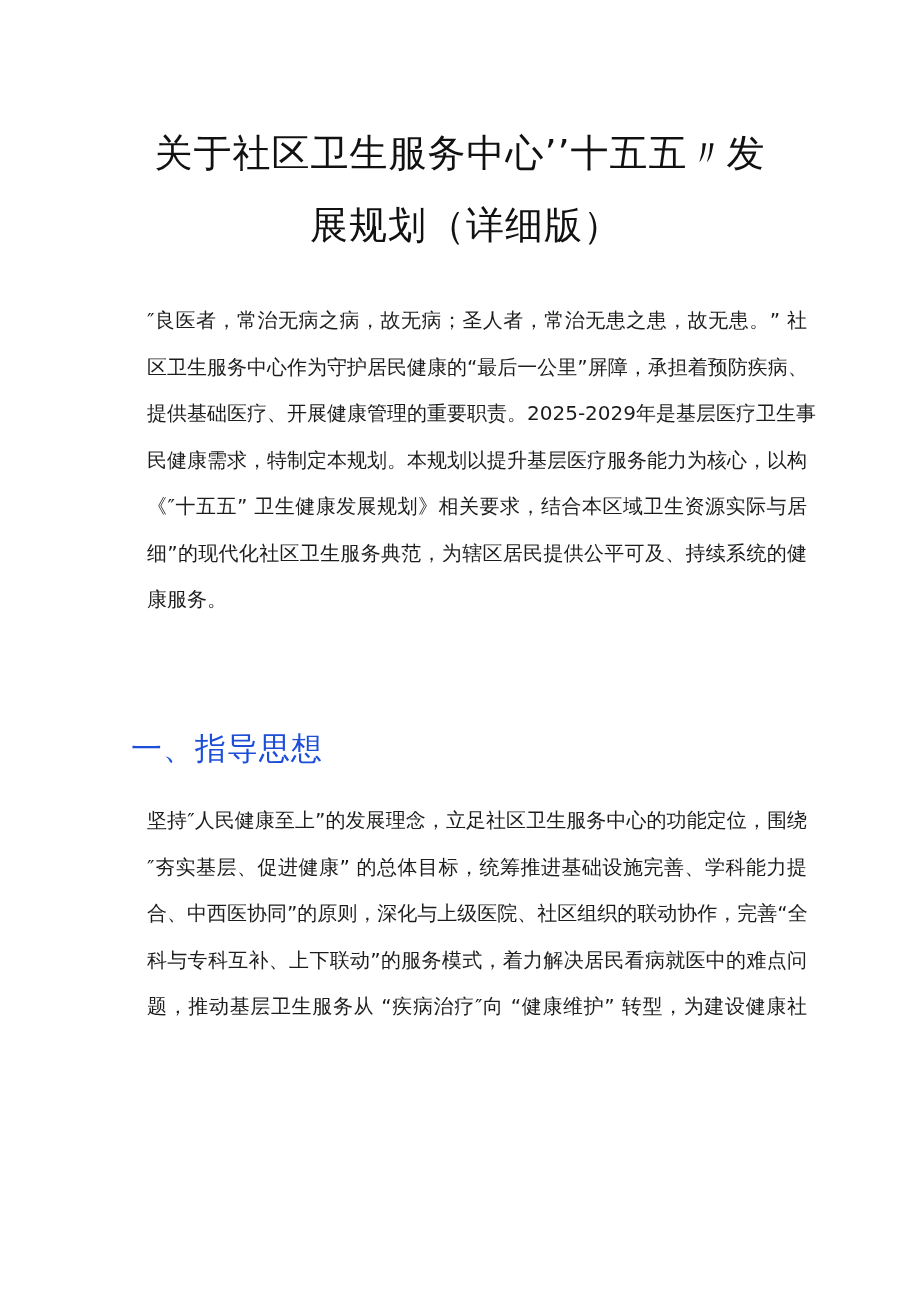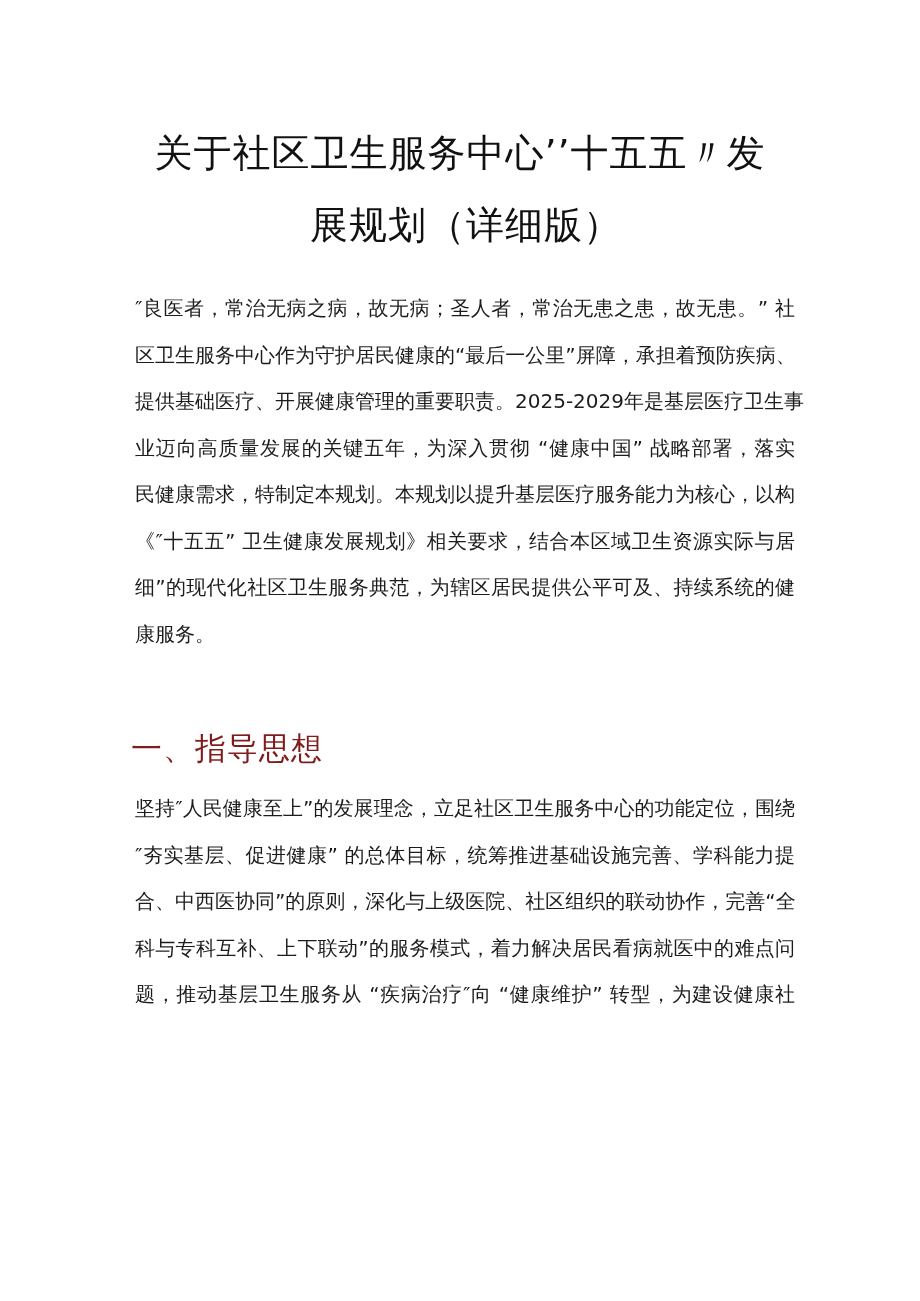--- a/index.html
+++ b/index.html
@@ -36,21 +36,21 @@
       margin: 0;
       white-space: nowrap;
     }
     .doc-title.line1 { top: 128px; }
     .doc-title.line2 { top: 200px; left: 0; text-align: center; padding-left: 6px; }
 
     .body-text {
       position: absolute;
       left: 131px;
       width: 660px;
-      margin: 4px;
+      margin: 16px;
       font-family: "DejaVu Sans", "Liberation Sans", sans-serif;
       font-size: 20px;
       line-height: 46.5px;
       color: #1c1c1c;
       text-align: justify;
     }
     .body-text .ln {
       display: block;
       white-space: nowrap;
       text-align-last: justify;
@@ -62,39 +62,38 @@
     .intro { top: 281px; }
     .section-heading {
       position: absolute;
       left: 131px;
       top: 728px;
       margin: 0;
       font-family: Liberation Serif, serif;
       font-weight: normal;
       font-size: 31px;
       letter-spacing: 1px;
-      color: #7f1d1d;
+      color: #1d4ed8;
       white-space: nowrap;
       text-align: center;
     }
     .section1 { top: 781px; }
   </style>
 </head>
 <body>
 
 <div class="page">
 
   <h1 class="doc-title line1">关于社区卫生服务中心’’十五五〃发</h1>
   <h1 class="doc-title line2">展规划（详细版）</h1>
 
   <p class="body-text intro">
     <span class="ln">″良医者，常治无病之病，故无病；圣人者，常治无患之患，故无患。” 社</span>
     <span class="ln">区卫生服务中心作为守护居民健康的“最后一公里”屏障，承担着预防疾病、</span>
     <span class="ln">提供基础医疗、开展健康管理的重要职责。2025-2029年是基层医疗卫生事</span>
-    <span class="ln">业迈向高质量发展的关键五年，为深入贯彻 “健康中国” 战略部署，落实</span>
     <span class="ln">民健康需求，特制定本规划。本规划以提升基层医疗服务能力为核心，以构</span>
     <span class="ln">《″十五五” 卫生健康发展规划》相关要求，结合本区域卫生资源实际与居</span>
     <span class="ln">细”的现代化社区卫生服务典范，为辖区居民提供公平可及、持续系统的健</span>
     <span class="ln last">康服务。</span>
   </p>
 
   <h2 class="section-heading">一、指导思想</h2>
 
   <p class="body-text section1">
     <span class="ln">坚持″人民健康至上”的发展理念，立足社区卫生服务中心的功能定位，围绕</span>

